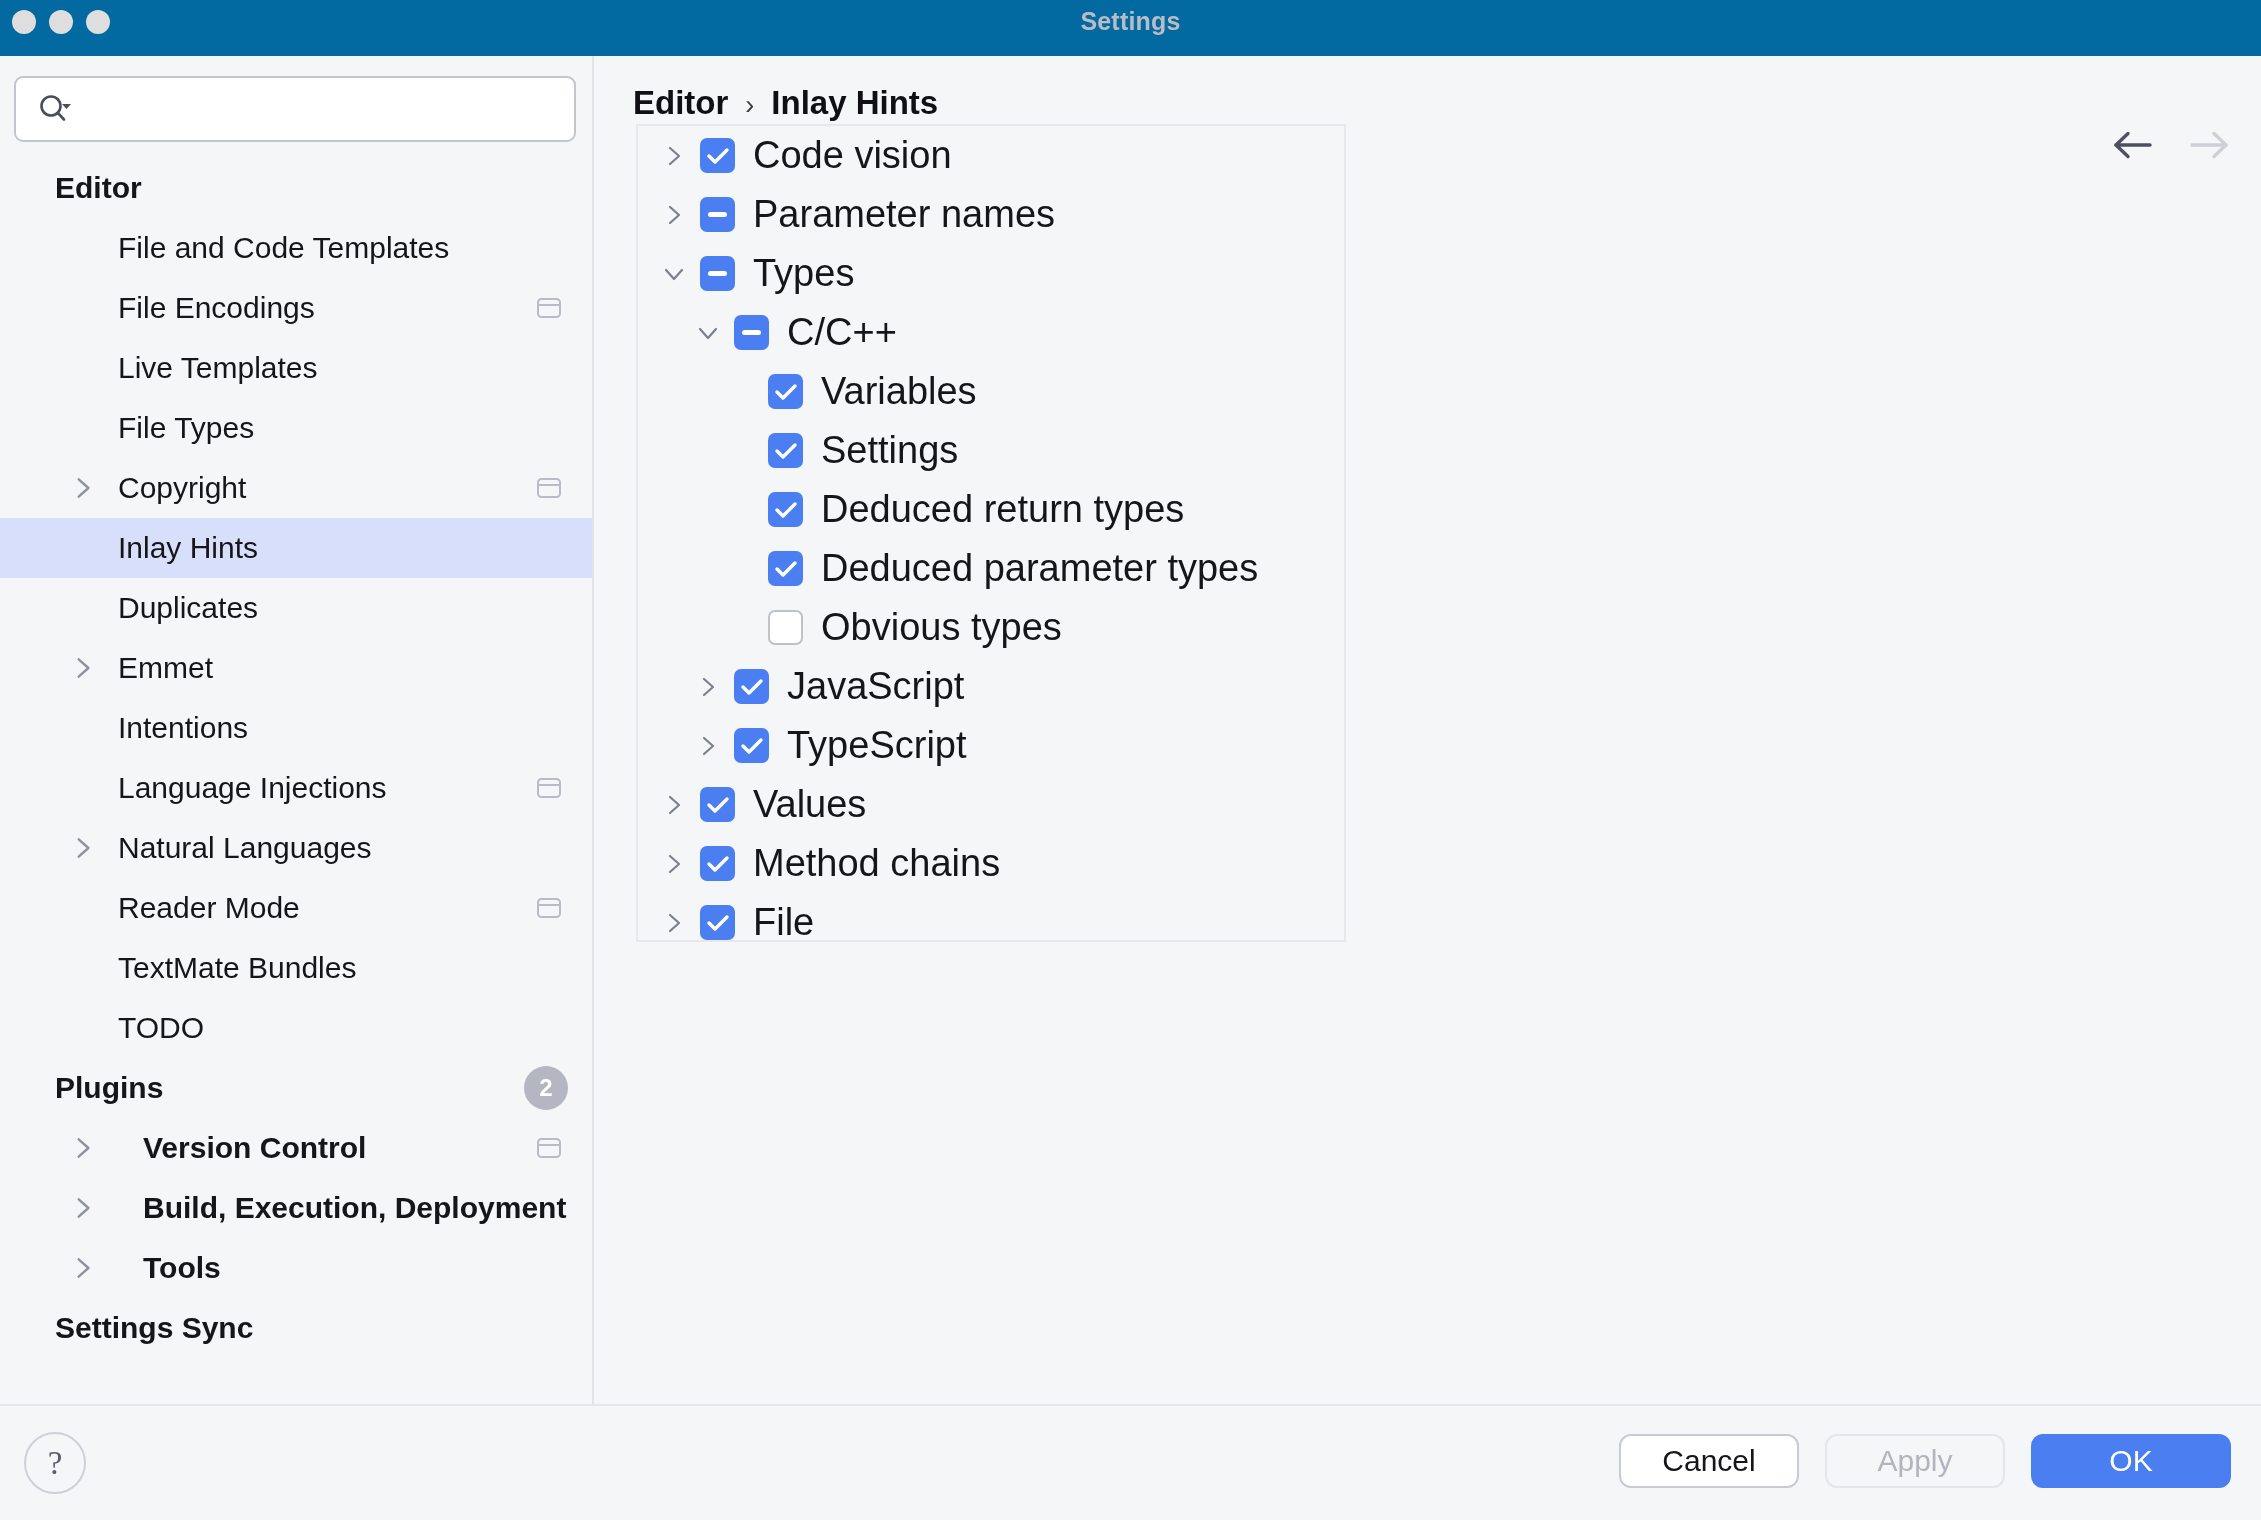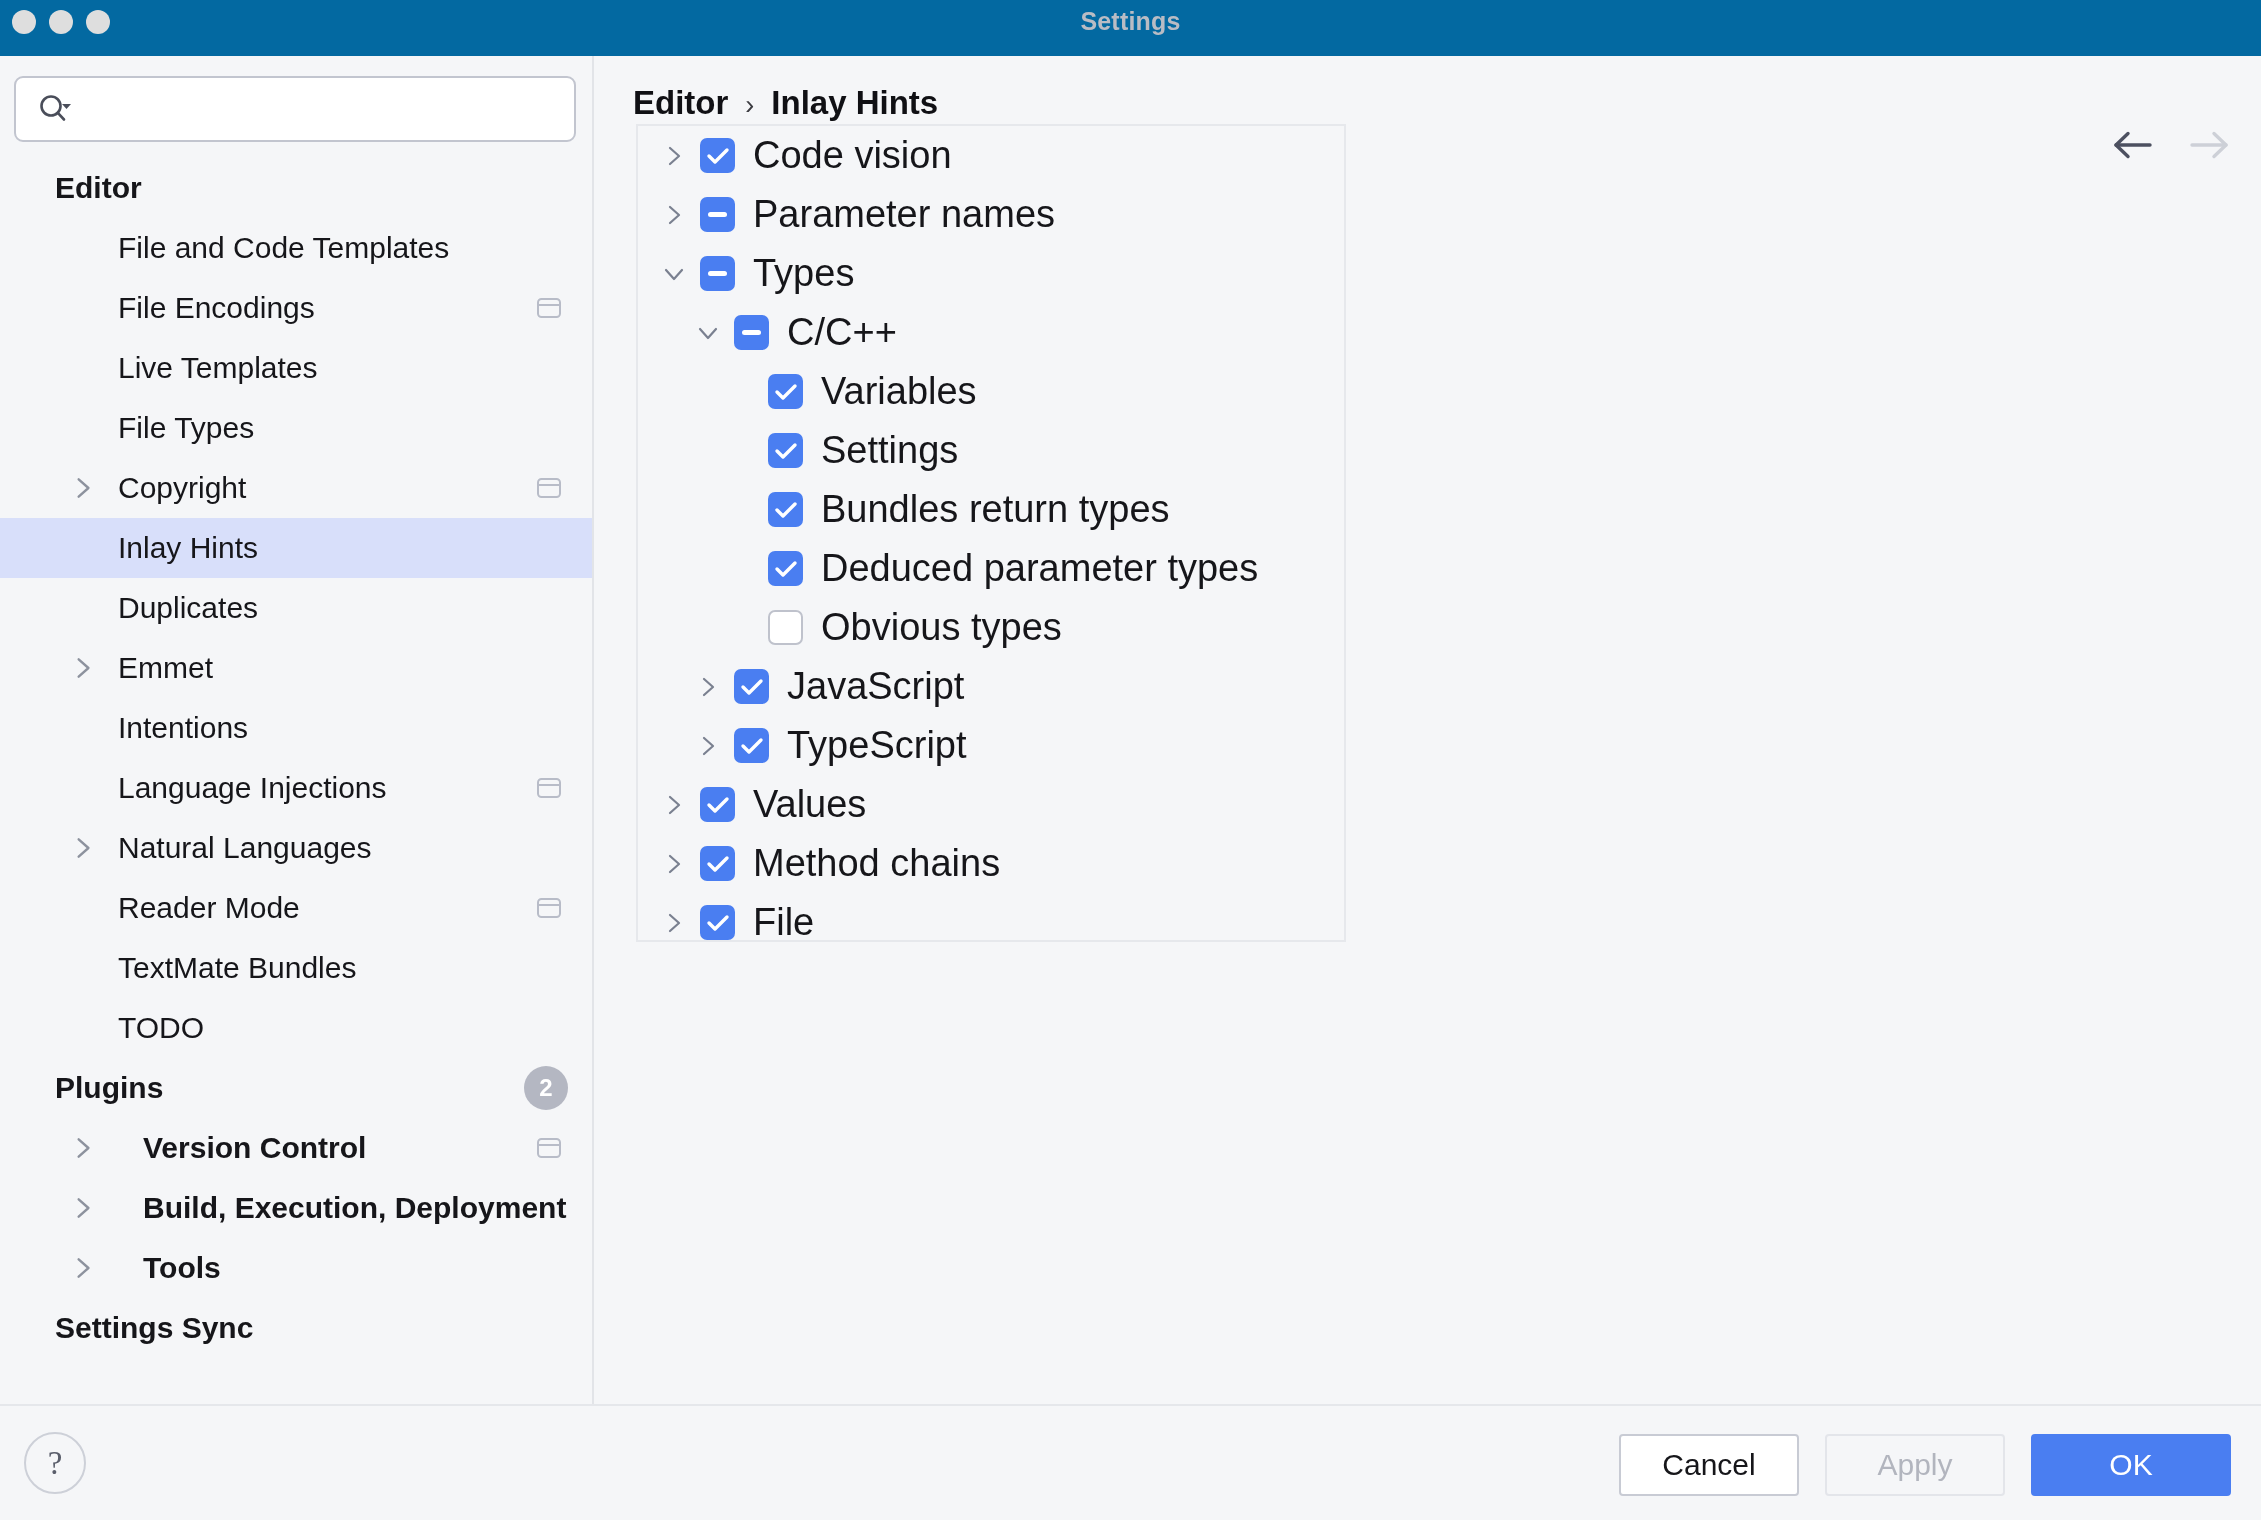--- a/index.html
+++ b/index.html
@@ -227,23 +227,23 @@
     font-size: 33px;
     font-family: "Liberation Serif", serif;
   }
   .btn-group {
     position: absolute;
     top: 28px; right: 30px;
     display: flex;
     gap: 26px;
   }
   .btn {
-    height: 62px;
+    height: 54px;
     min-width: 180px;
-    border-radius: 4px;
+    border-radius: 12px;
     font-size: 30px;
     font-family: "Liberation Sans", sans-serif;
     display: flex;
     align-items: center;
     justify-content: center;
     padding: 0 30px;
   }
   .btn-cancel {
     background: #ffffff;
     border: 2px solid #c8cbd4;
@@ -486,21 +486,21 @@
               </svg>
             </span>
             <span class="olabel">Settings</span>
           </div>
           <div class="opt-row d2">
             <span class="cb on">
               <svg class="mark-check" width="24" height="20" viewBox="0 0 24 20">
                 <polyline points="3,10 9,16 21,4" fill="none" stroke="#ffffff" stroke-width="3.4" stroke-linecap="round" stroke-linejoin="round"></polyline>
               </svg>
             </span>
-            <span class="olabel">Bundles return types</span>
+            <span class="olabel">Deduced return types</span>
           </div>
           <div class="opt-row d2">
             <span class="cb on">
               <svg class="mark-check" width="24" height="20" viewBox="0 0 24 20">
                 <polyline points="3,10 9,16 21,4" fill="none" stroke="#ffffff" stroke-width="3.4" stroke-linecap="round" stroke-linejoin="round"></polyline>
               </svg>
             </span>
             <span class="olabel">Deduced parameter types</span>
           </div>
           <div class="opt-row d2">

